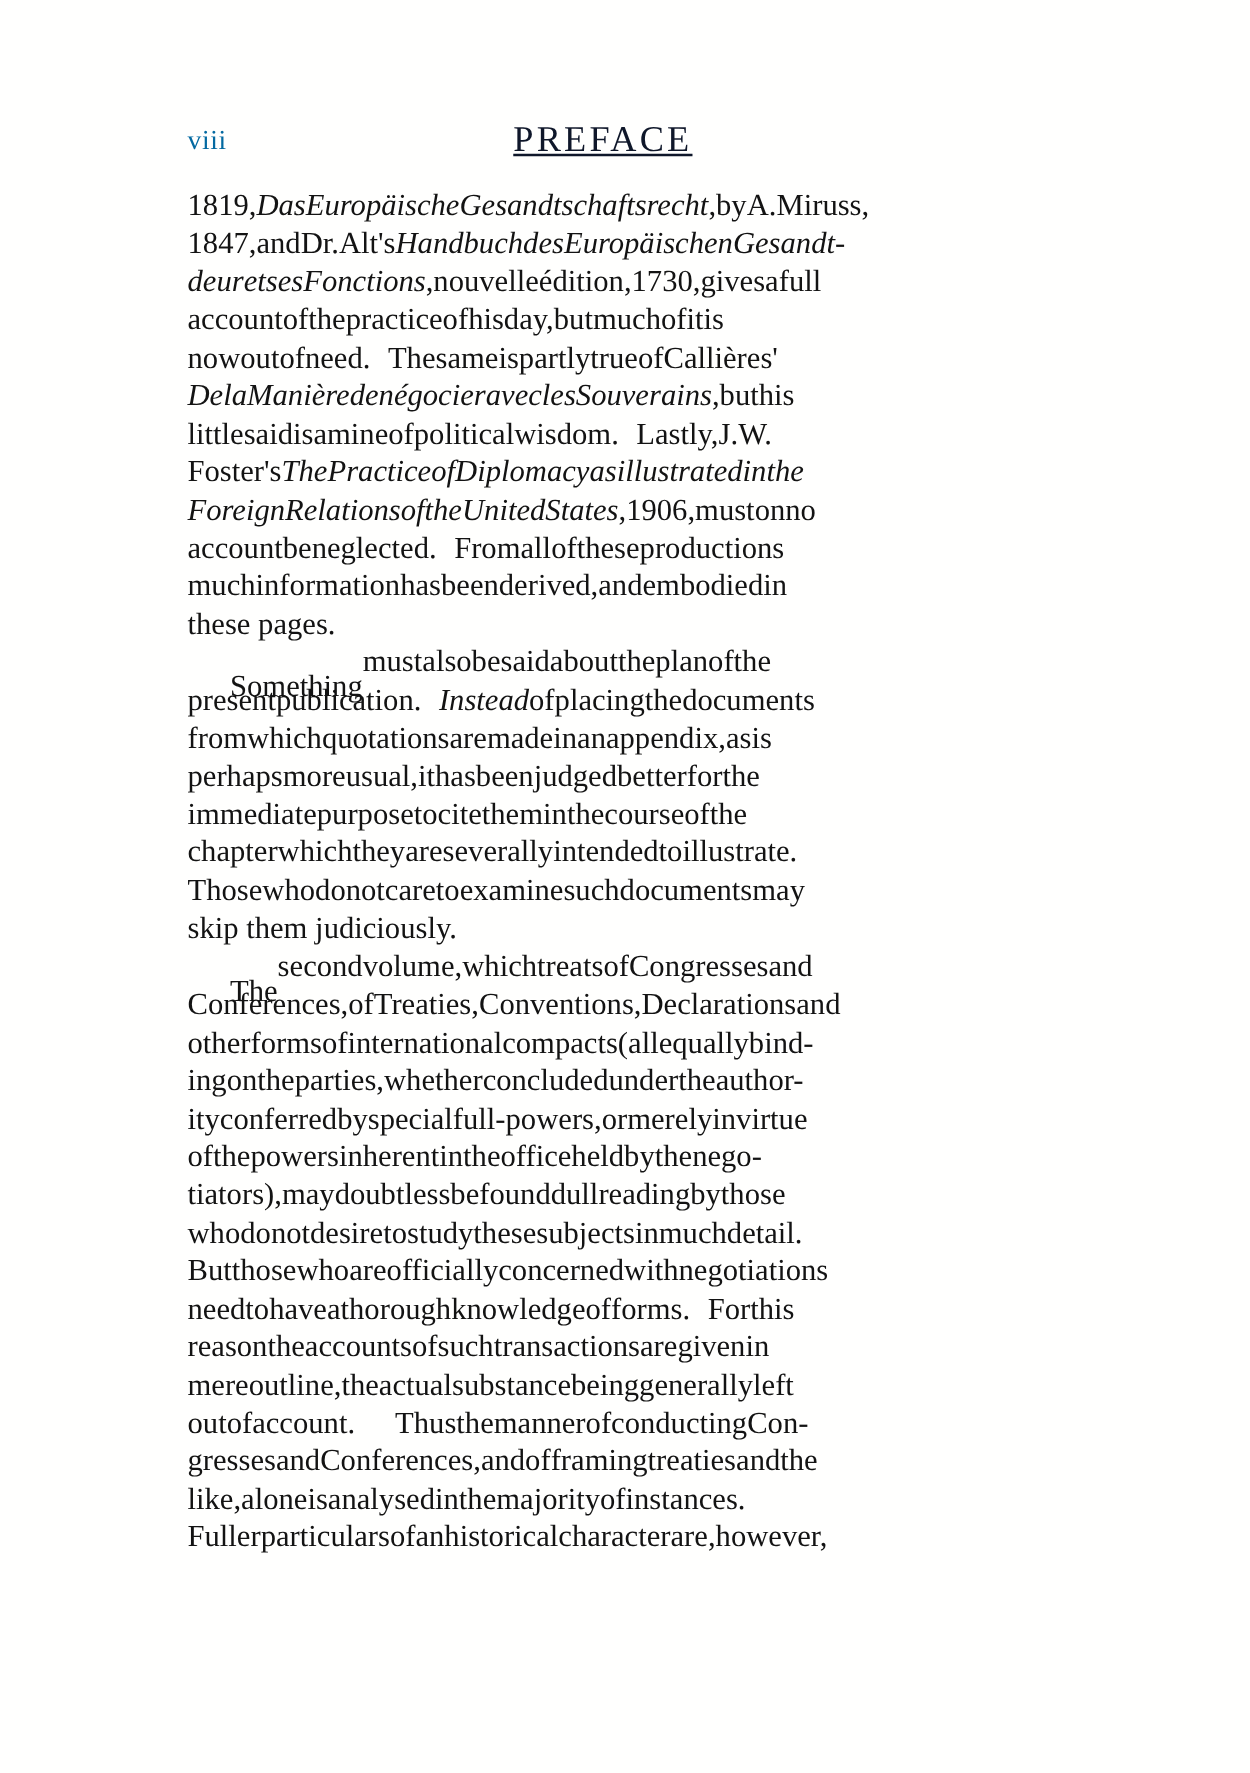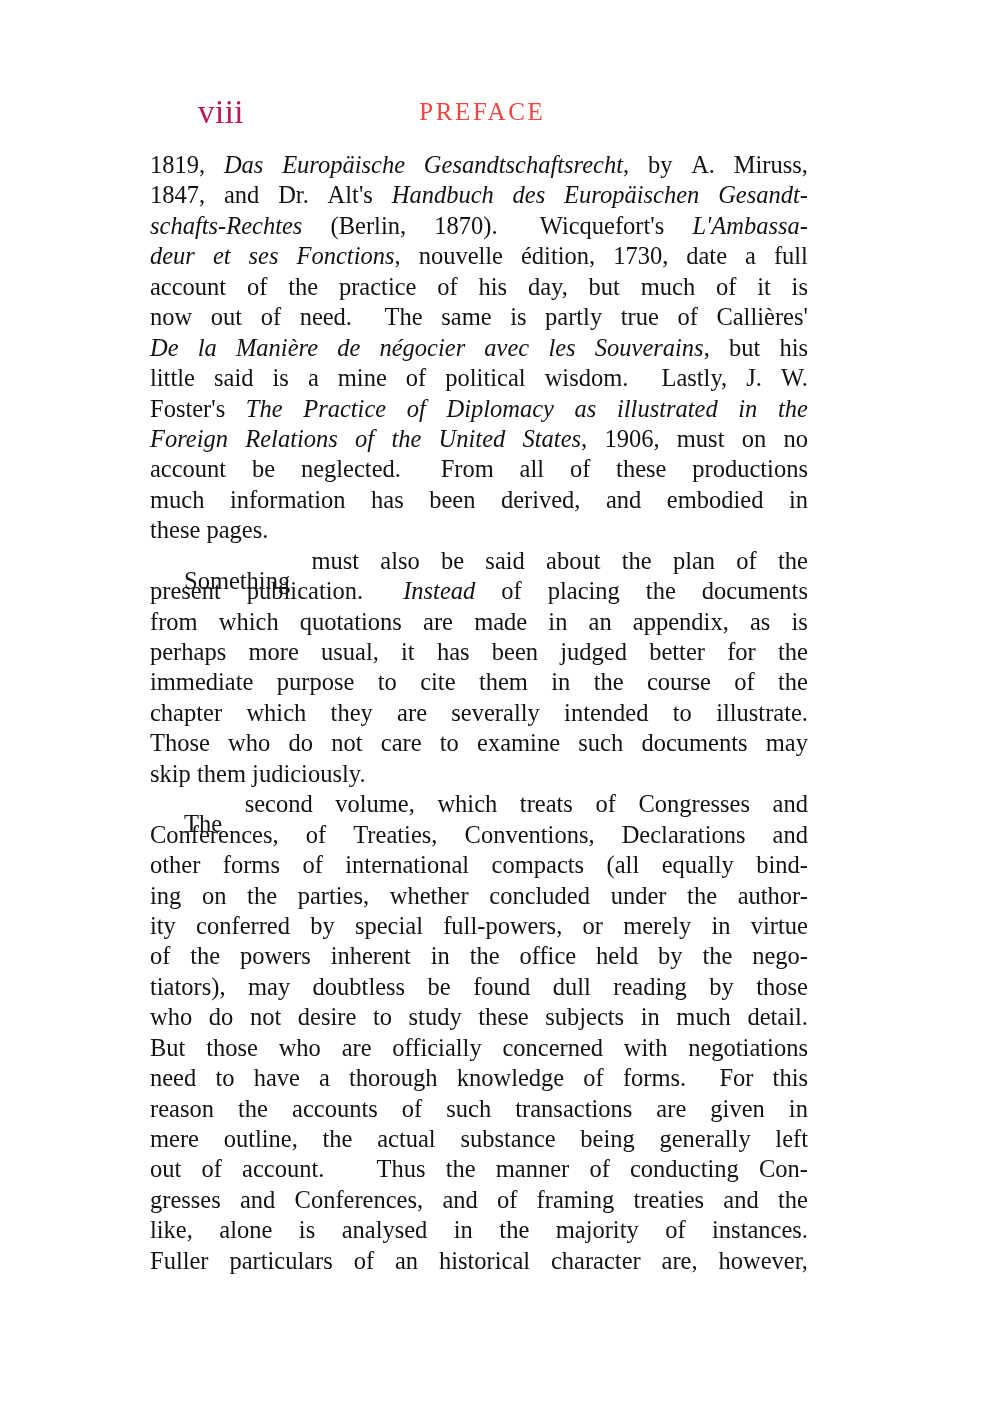--- a/index.html
+++ b/index.html
@@ -28,37 +28,37 @@
     position: absolute;
     left: 150px;
     top: 96px;
     width: 662px;
     height: 32px;
   }
   .folio {
     position: absolute;
     left: 0;
     top: 0;
-    font-size: 33px;
+    font-size: 22px;
     line-height: 32px;
     letter-spacing: 0.5px;
-    color: #be185d;
-    margin-left: 48px;
+    color: #0369a1;
   }
   .head-title {
     position: absolute;
     left: 0;
     top: 0;
     width: 662px;
     text-align: center;
-    font-size: 25px;
+    font-size: 29px;
     line-height: 32px;
     letter-spacing: 2.6px;
     text-indent: 2.6px;
-    color: #ef4444;
+    color: #0f172a;
+    text-decoration: underline;
   }
 
   
   .textblock {
     position: absolute;
     left: 150px;
     top: 150px;
     width: 658px;
   }
 
@@ -67,21 +67,21 @@
     height: 30.45px;
     font-size: 24.5px;
     line-height: 30.45px;
     white-space: nowrap;
     color: #131313;
   }
 
   
   .line.just {
     display: flex;
-    justify-content: space-between;
+    justify-content: flex-start;
     white-space: normal;
   }
   .line.just > .w {
     display: inline-block;
     white-space: pre;
   }
 
   
   .line.flush {
     display: block;
@@ -133,35 +133,28 @@
         <span class="w"><span>1847,</span></span>
         <span class="w"><span>and</span></span>
         <span class="w"><span>Dr.</span></span>
         <span class="w"><span>Alt's</span></span>
         <span class="w"><i>Handbuch</i></span>
         <span class="w"><i>des</i></span>
         <span class="w"><i>Europäischen</i></span>
         <span class="w"><i>Gesandt-</i></span>
       </div>
       <div class="line just">
-        <span class="w"><i>schafts-Rechtes</i></span>
-        <span class="w"><span>(Berlin,</span></span>
-        <span class="w"><span>1870).</span></span>
-        <span class="w" style="margin-left: 14px;"><span>Wicquefort's</span></span>
-        <span class="w"><i>L'Ambassa-</i></span>
-      </div>
-      <div class="line just">
         <span class="w"><i>deur</i></span>
         <span class="w"><i>et</i></span>
         <span class="w"><i>ses</i></span>
         <span class="w"><i>Fonctions</i><span>,</span></span>
         <span class="w"><span>nouvelle</span></span>
         <span class="w"><span>édition,</span></span>
         <span class="w"><span>1730,</span></span>
-        <span class="w"><span>date</span></span>
+        <span class="w"><span>gives</span></span>
         <span class="w"><span>a</span></span>
         <span class="w"><span>full</span></span>
       </div>
       <div class="line just">
         <span class="w"><span>account</span></span>
         <span class="w"><span>of</span></span>
         <span class="w"><span>the</span></span>
         <span class="w"><span>practice</span></span>
         <span class="w"><span>of</span></span>
         <span class="w"><span>his</span></span>

